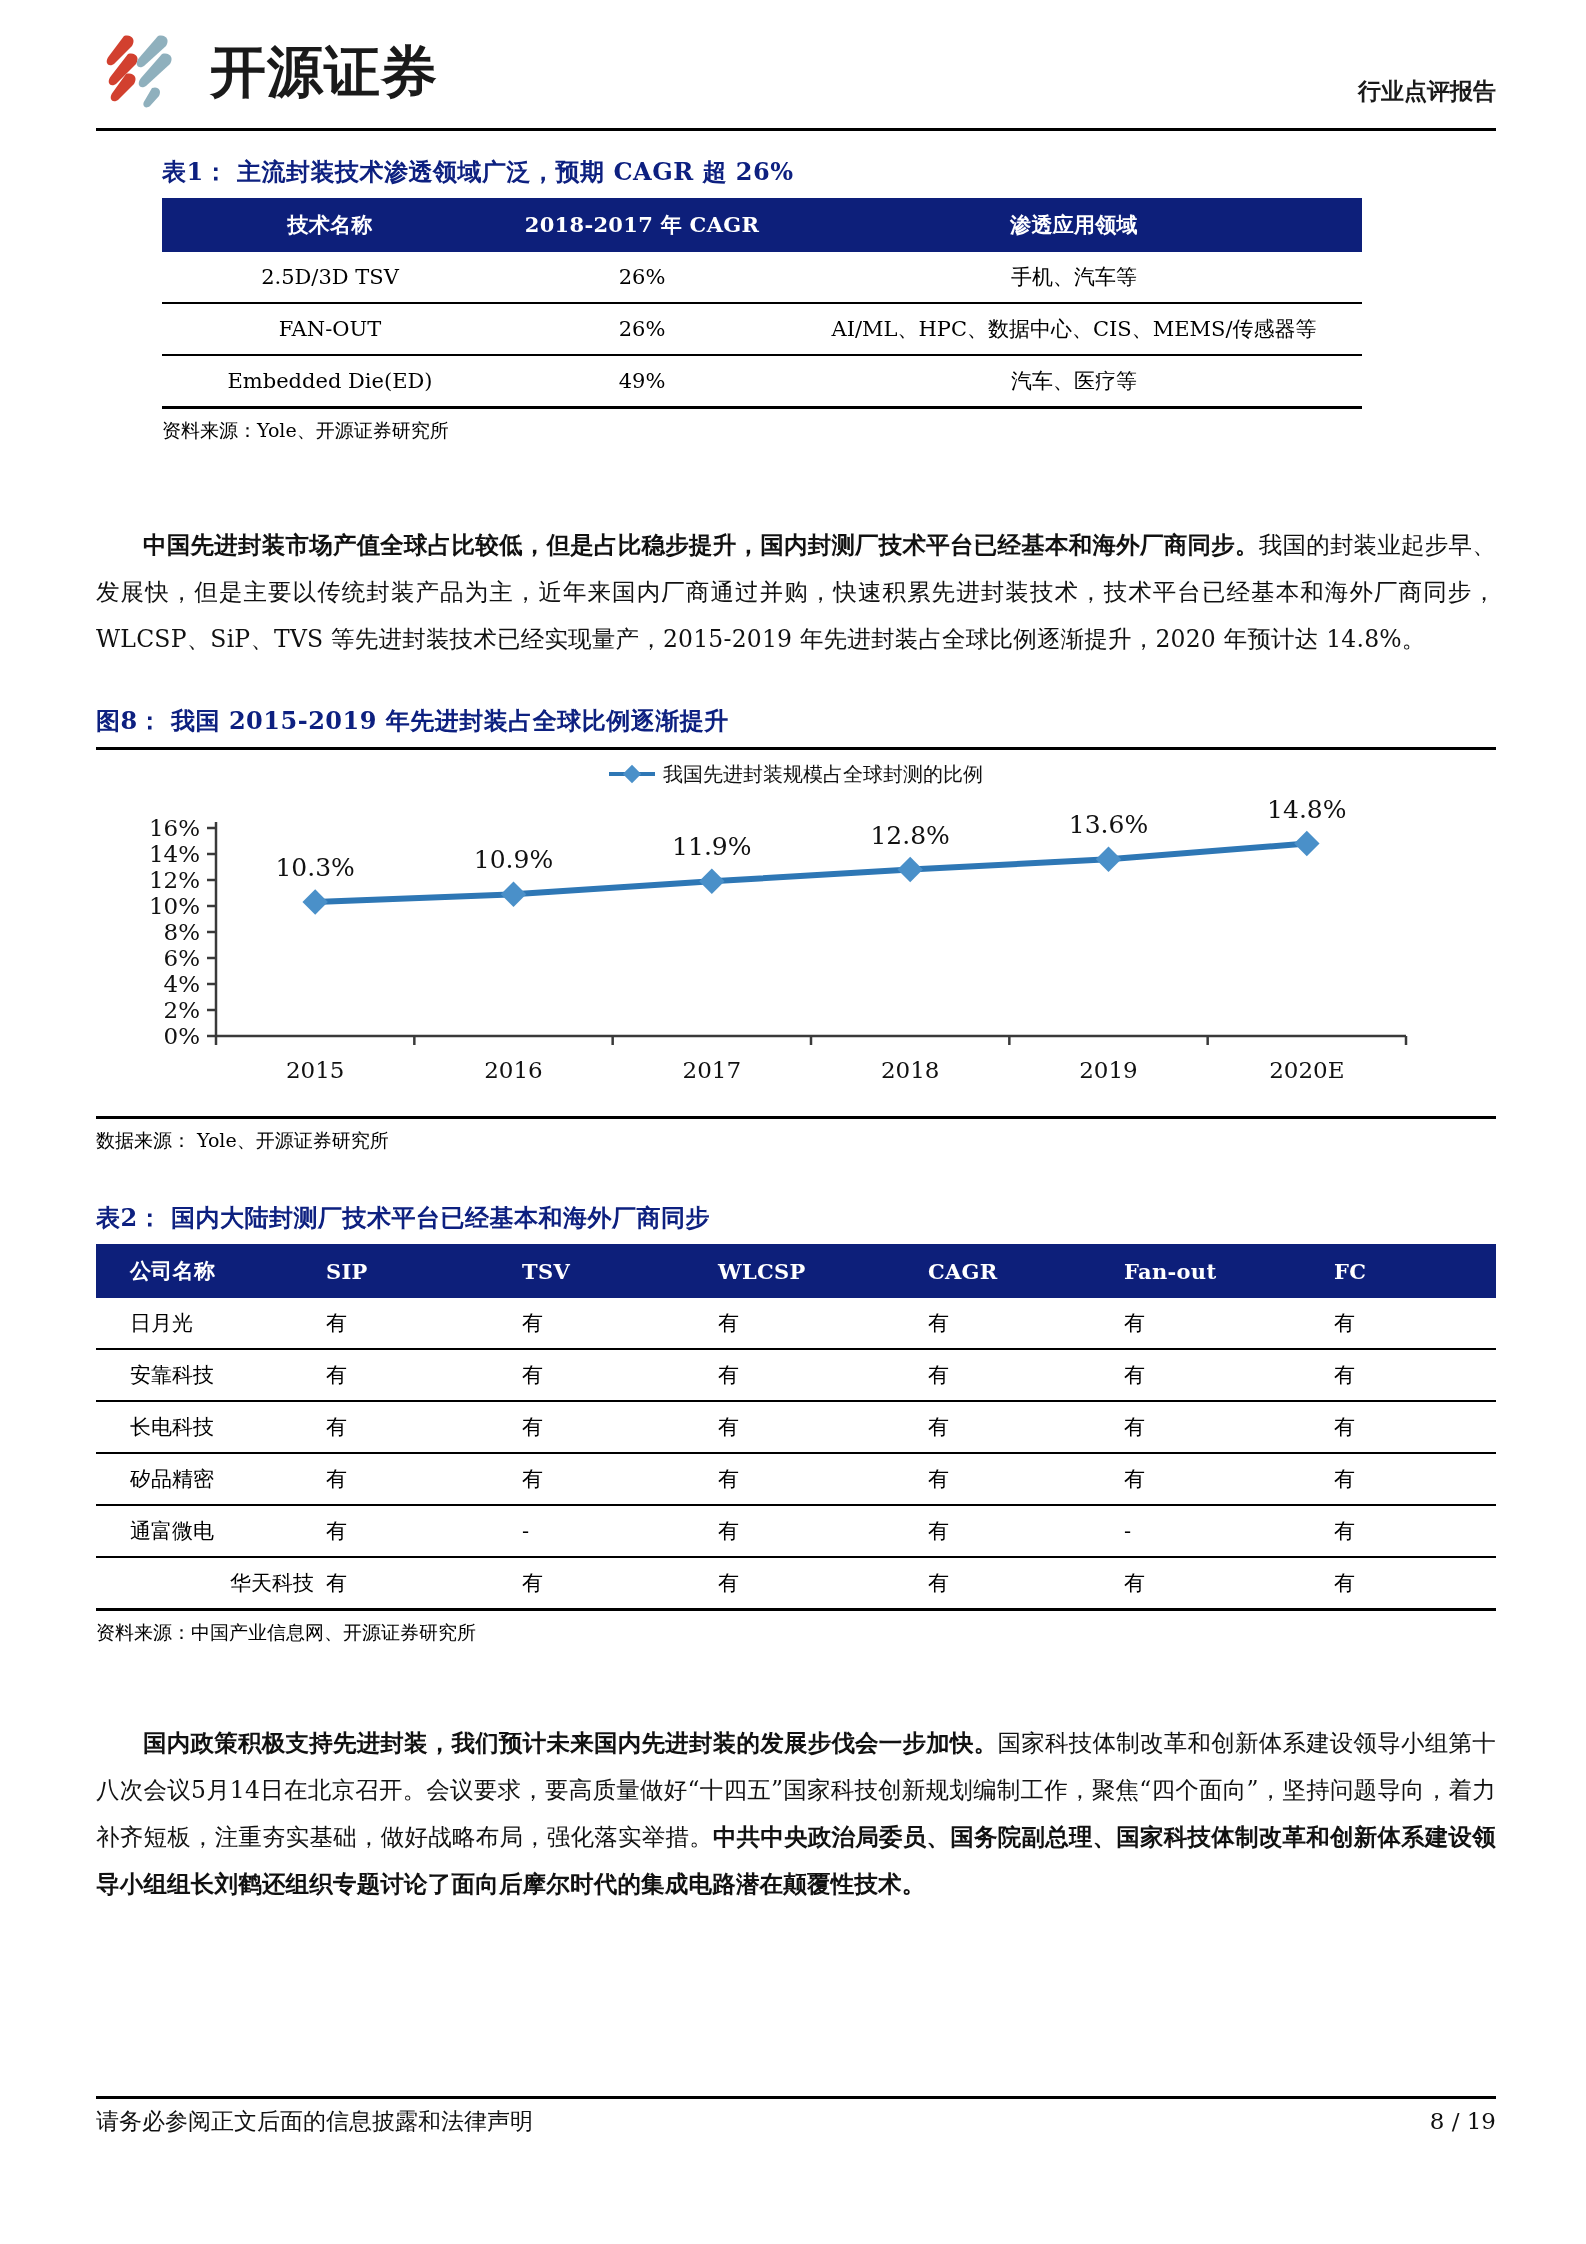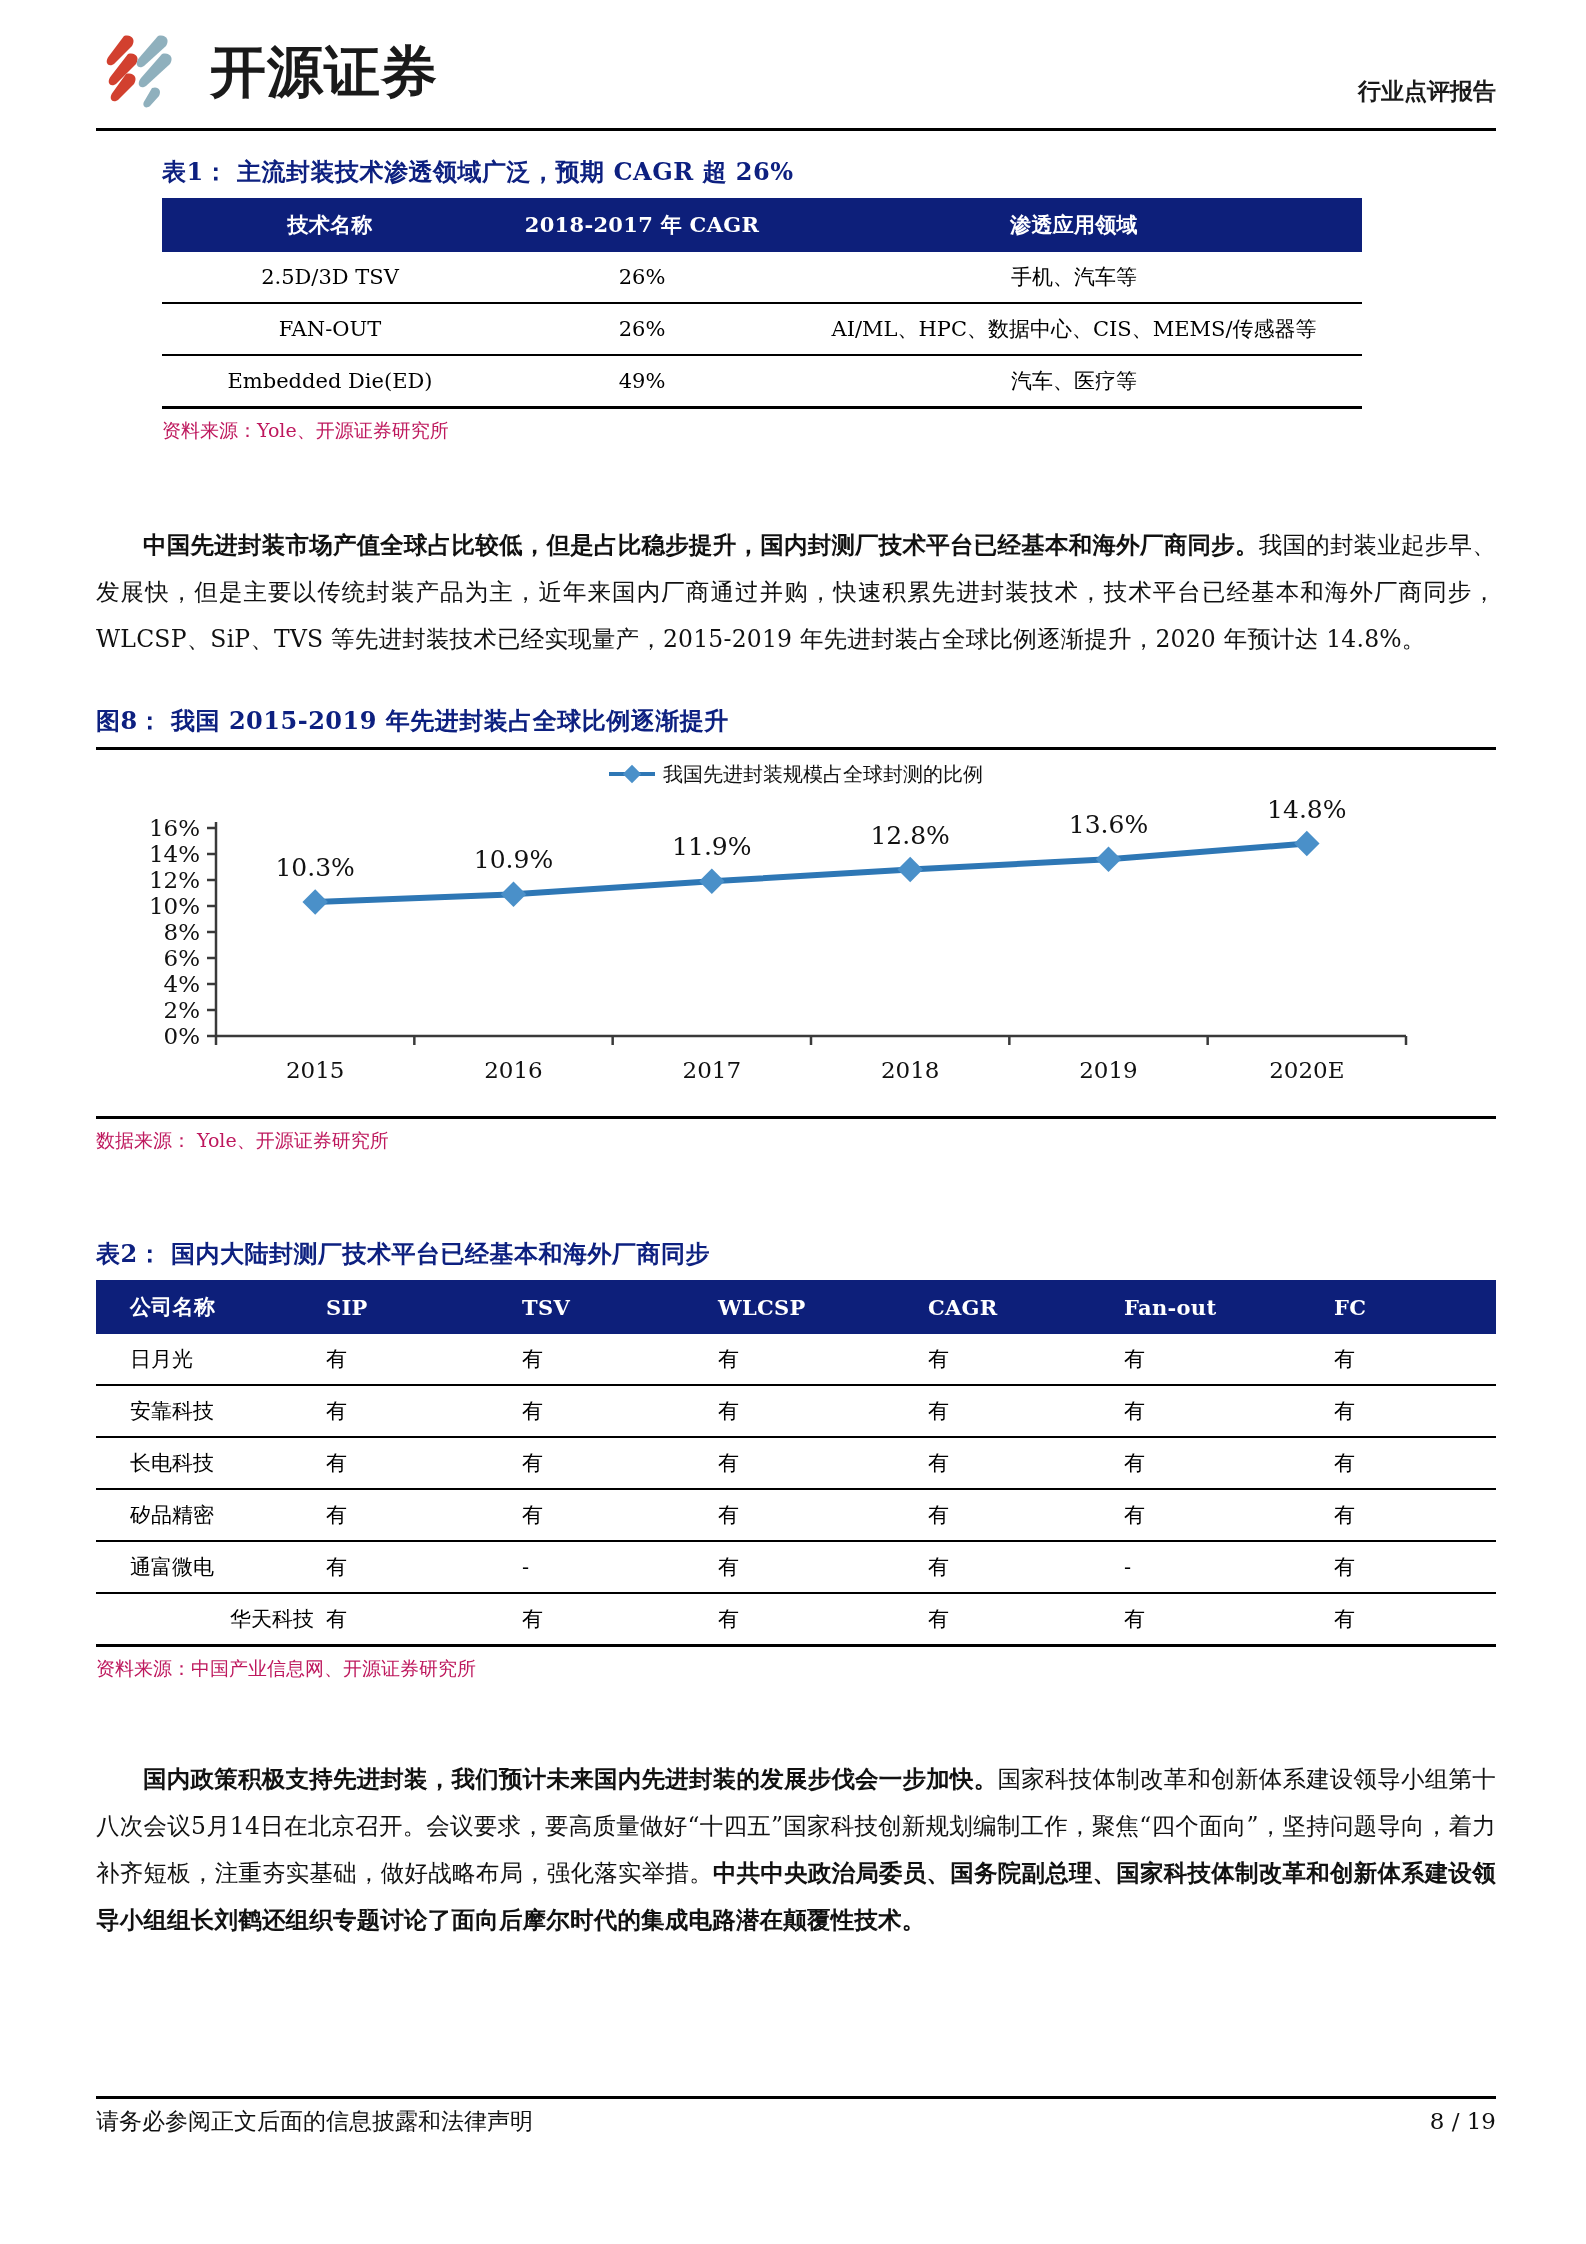--- a/index.html
+++ b/index.html
@@ -129,21 +129,21 @@
     font-size: 21px;
   }
 
   table.datatable tbody tr:last-child td {
     border-bottom: 3px solid #000000;
   }
 
   .src-note {
     font-family: "DejaVu Serif", serif;
     font-size: 19px;
-    color: #be185d;
+    color: #000000;
     margin-top: 9px;
   }
 
   
   .para {
     font-family: "DejaVu Serif", serif;
     font-size: 23.5px;
     line-height: 47px;
     text-align: justify;
     text-indent: 2em;
@@ -337,21 +337,21 @@
             <text x="1012.5" y="39.2" text-anchor="middle" font-size="25" font-family="&quot;DejaVu Serif&quot;, serif" fill="#111">13.6%</text>
             <rect x="1201.8333333333333" y="40.599999999999994" width="18" height="18" fill="#4a90c9" transform="rotate(45 1210.8333333333333 49.599999999999994)"></rect>
             <text x="1210.8333333333333" y="23.599999999999994" text-anchor="middle" font-size="25" font-family="&quot;DejaVu Serif&quot;, serif" fill="#111">14.8%</text>
           </svg>
       </div>
 
       <div class="figure-rule" style="margin-top:2px;"></div>
       <div class="src-note">数据来源： Yole、开源证券研究所</div>
     </div>
 
-    <div class="exhibit-block" style="margin-top:84px; margin-left:0; width:1400px;">
+    <div class="exhibit-block" style="margin-top:48px; margin-left:0; width:1400px;">
       <div class="exhibit-caption">表2： 国内大陆封测厂技术平台已经基本和海外厂商同步</div>
       <table class="datatable">
         <colgroup>
             <col style="width:16%">
             <col style="width:14%">
             <col style="width:14%">
             <col style="width:15%">
             <col style="width:14%">
             <col style="width:15%">
             <col style="width:12%">

